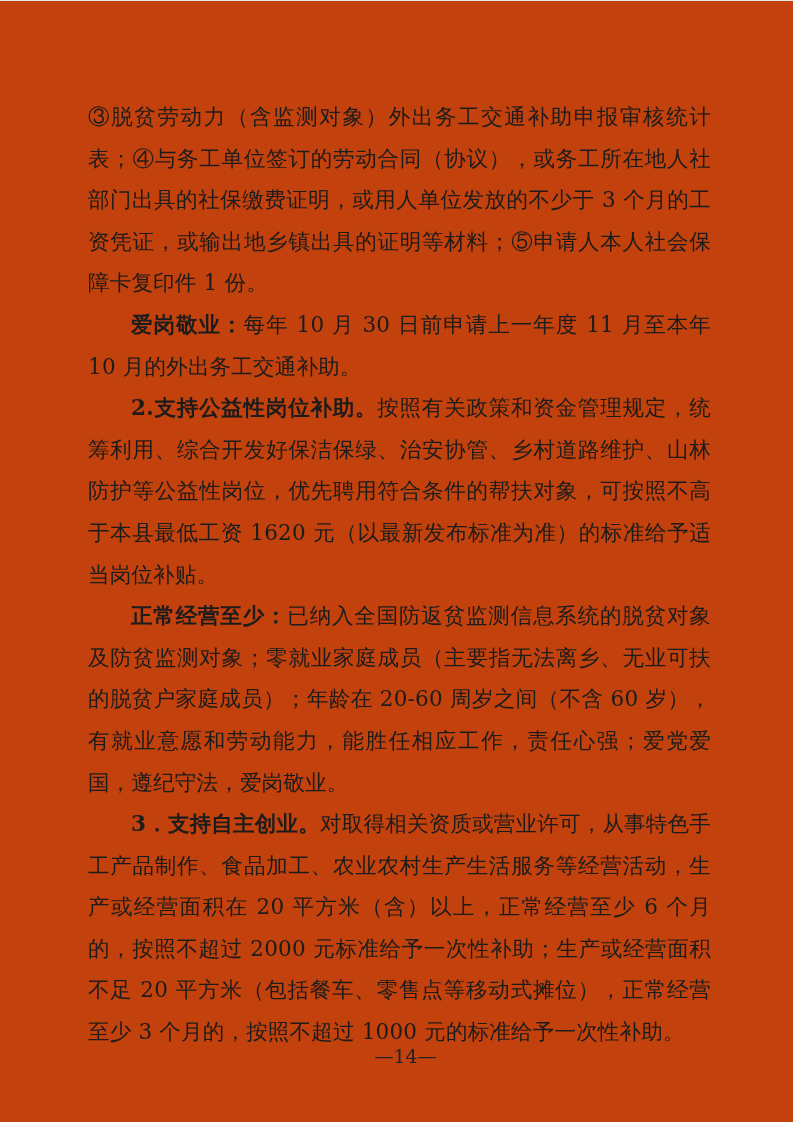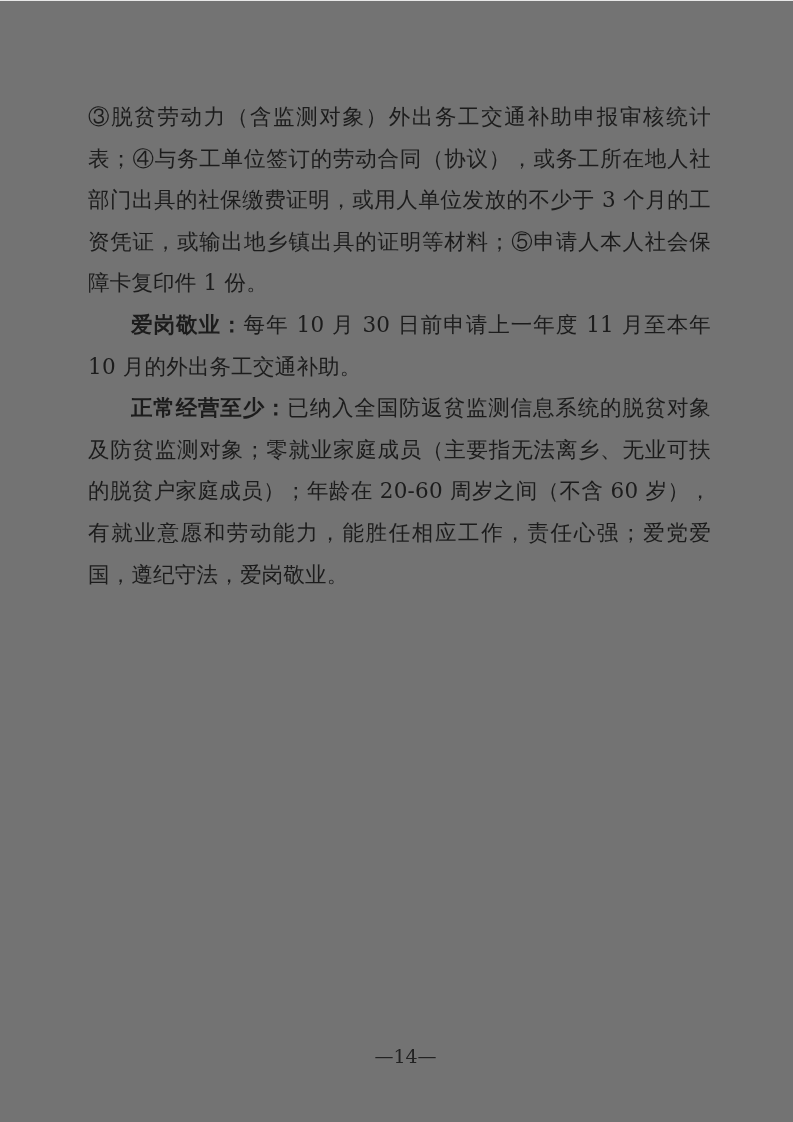--- a/index.html
+++ b/index.html
@@ -5,21 +5,21 @@
   html, body {
     margin: 0;
     padding: 0;
     background: #ffffff;
   }
   .page {
     position: relative;
     width: 793px;
     height: 1122px;
     margin: 0 auto;
-    background: #737373;
+    background: #c2410c;
     overflow: hidden;
     border-top: 1px solid #e8e8e8;
     font-family: "DejaVu Serif", "Liberation Serif", serif;
     color: #1c1c1c;
   }
   .doc-body {
     position: absolute;
     top: 95px;
     left: 88px;
     width: 623px;
@@ -54,22 +54,24 @@
 </head>
 <body>
 
 <div class="page">
   <div class="doc-body">
 
     <p class="para"><span class="lead"></span><span>③脱贫劳动力（含监测对象）外出务工交通补助申报审核统计表；④与务工单位签订的劳动合同（协议），或务工所在地人社部门出具的社保缴费证明，或用人单位发放的不少于 3 个月的工资凭证，或输出地乡镇出具的证明等材料；⑤申请人本人社会保障卡复印件 1 份。</span></p>
 
     <p class="para indent"><span class="lead">爱岗敬业：</span><span>每年 10 月 30 日前申请上一年度 11 月至本年 10 月的外出务工交通补助。</span></p>
 
+    <p class="para indent"><span class="lead">2.支持公益性岗位补助。</span><span>按照有关政策和资金管理规定，统筹利用、综合开发好保洁保绿、治安协管、乡村道路维护、山林防护等公益性岗位，优先聘用符合条件的帮扶对象，可按照不高于本县最低工资 1620 元（以最新发布标准为准）的标准给予适当岗位补贴。</span></p>
 
     <p class="para indent"><span class="lead">正常经营至少：</span><span>已纳入全国防返贫监测信息系统的脱贫对象及防贫监测对象；零就业家庭成员（主要指无法离乡、无业可扶的脱贫户家庭成员）；年龄在 20-60 周岁之间（不含 60 岁），有就业意愿和劳动能力，能胜任相应工作，责任心强；爱党爱国，遵纪守法，爱岗敬业。</span></p>
 
+    <p class="para indent"><span class="lead">3．支持自主创业。</span><span>对取得相关资质或营业许可，从事特色手工产品制作、食品加工、农业农村生产生活服务等经营活动，生产或经营面积在 20 平方米（含）以上，正常经营至少 6 个月的，按照不超过 2000 元标准给予一次性补助；生产或经营面积不足 20 平方米（包括餐车、零售点等移动式摊位），正常经营至少 3 个月的，按照不超过 1000 元的标准给予一次性补助。</span></p>
 
   </div>
 
   <div class="page-footer">
     <span>—14—</span>
   </div>
 </div>
 
 </body></html>

